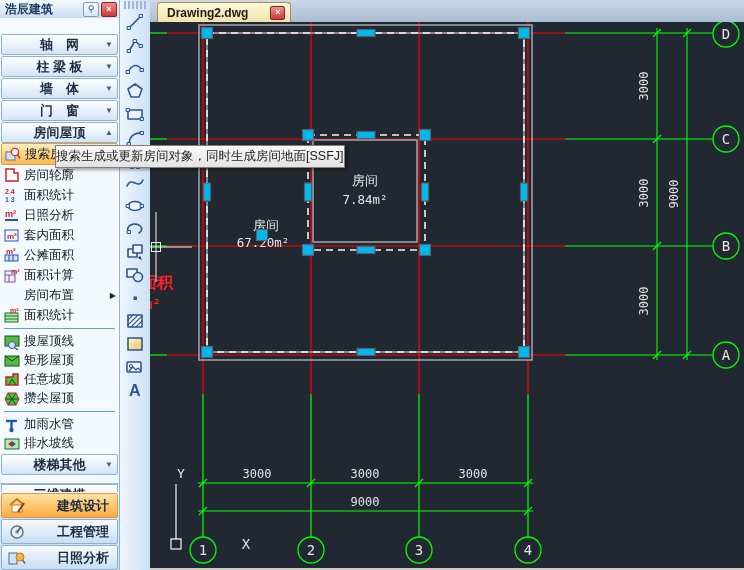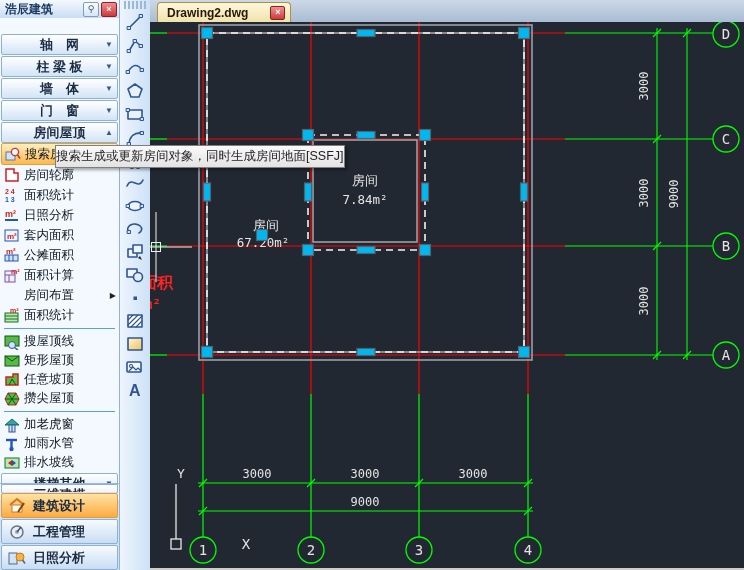--- a/index.html
+++ b/index.html
@@ -27,21 +27,21 @@
                  margin:0 1px;padding-left:2px;}
   .m-item .sub-arr{position:absolute;right:3px;font-size:8px;color:#222;}
   .m-item.indent{padding-left:24px;}
   .mdivider{height:0;border-top:1px solid #5aa0dd;margin:3px 4px 3px 4px;}
   .bottomnav{position:absolute;left:0;bottom:0;width:119px;}
   .sliver{height:8px;overflow:hidden;border-top:1px solid #9ab8d8;}
   .sliver .g-row{margin-top:0;border-radius:0;}
   .nav-btn{height:22px;margin:1px 1px 0 1px;border:1px solid #8fb0d5;border-radius:2px;
            background:linear-gradient(180deg,#f6fafe,#c9ddf2);display:flex;align-items:center;
            font-size:13px;font-weight:bold;color:#1c2c44;padding-left:5px;}
-  .nav-btn.big{height:23px;}
+  .nav-btn.big{height:23px;gap:24px;}
   .nav-btn.active{background:linear-gradient(180deg,#ffe2a4,#fcab40);border-color:#e09940;}
   .nav-btn .nic{width:20px;height:18px;margin-right:6px;display:flex;align-items:center;justify-content:center;}
   
   .toolstrip{position:absolute;left:120px;top:0;width:30px;height:570px;
              background:linear-gradient(90deg,#eef5fd,#cde1f6);border-right:1px solid #8aa7c8;}
   .tgrip{height:8px;margin:1px 4px;background:repeating-linear-gradient(90deg,#9db8d6 0 2px,transparent 2px 4px);}
   .t-icon{width:24px;height:21px;margin:2px auto 0 auto;display:flex;align-items:center;justify-content:center;}
   .tsvg{stroke:#2e5596;fill:none;stroke-width:1.6;stroke-linecap:round;stroke-linejoin:round;}
   
   .tabbar{position:absolute;left:150px;top:0;width:594px;height:22px;
@@ -212,30 +212,20 @@
             <path d="M4 2 L12 14 M12 2 L4 14 M1 8 H15" stroke="#115511" fill="none"></path>
           </svg>
         </span>
       <span>攒尖屋顶</span>
     </div>
     <div class="mdivider"></div>
 
     <div class="m-item h19">
       <span class="ic">
           <svg class="iksvg" width="16" height="16">
-            <polygon points="1,8 8,2 15,8" fill="#33aa99" stroke="#116655"></polygon>
-            <rect x="5" y="8" width="6" height="7" fill="#cfe4f7" stroke="#335599"></rect>
-            <line x1="8" y1="8" x2="8" y2="15" stroke="#335599"></line>
-          </svg>
-        </span>
-      <span>加老虎窗</span>
-    </div>
-    <div class="m-item h19">
-      <span class="ic">
-          <svg class="iksvg" width="16" height="16">
             <line x1="2" y1="4" x2="13" y2="4" stroke="#2255bb" stroke-width="2.4"></line>
             <line x1="7.5" y1="4" x2="7.5" y2="11" stroke="#2255bb" stroke-width="2.4"></line>
             <circle cx="7.5" cy="13" r="2.2" fill="#2255bb"></circle>
           </svg>
         </span>
       <span>加雨水管</span>
     </div>
     <div class="m-item h19">
       <span class="ic">
           <svg class="iksvg" width="16" height="16">

